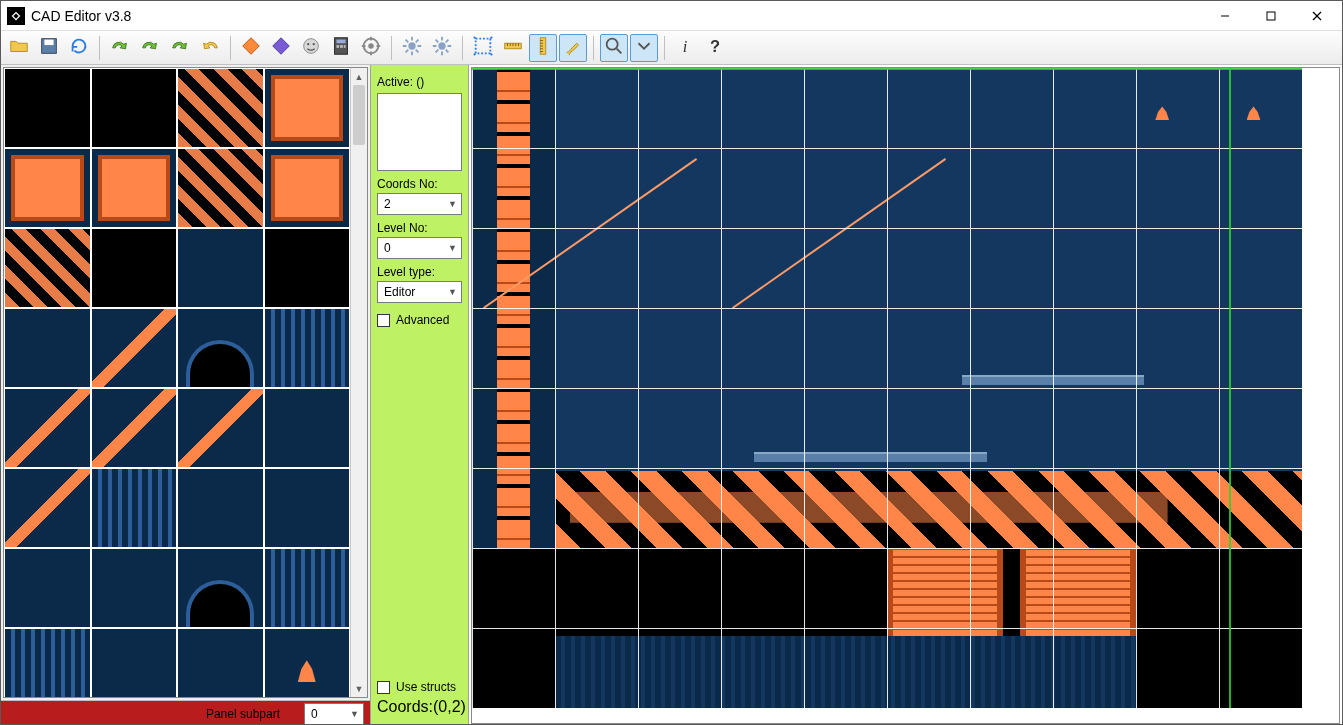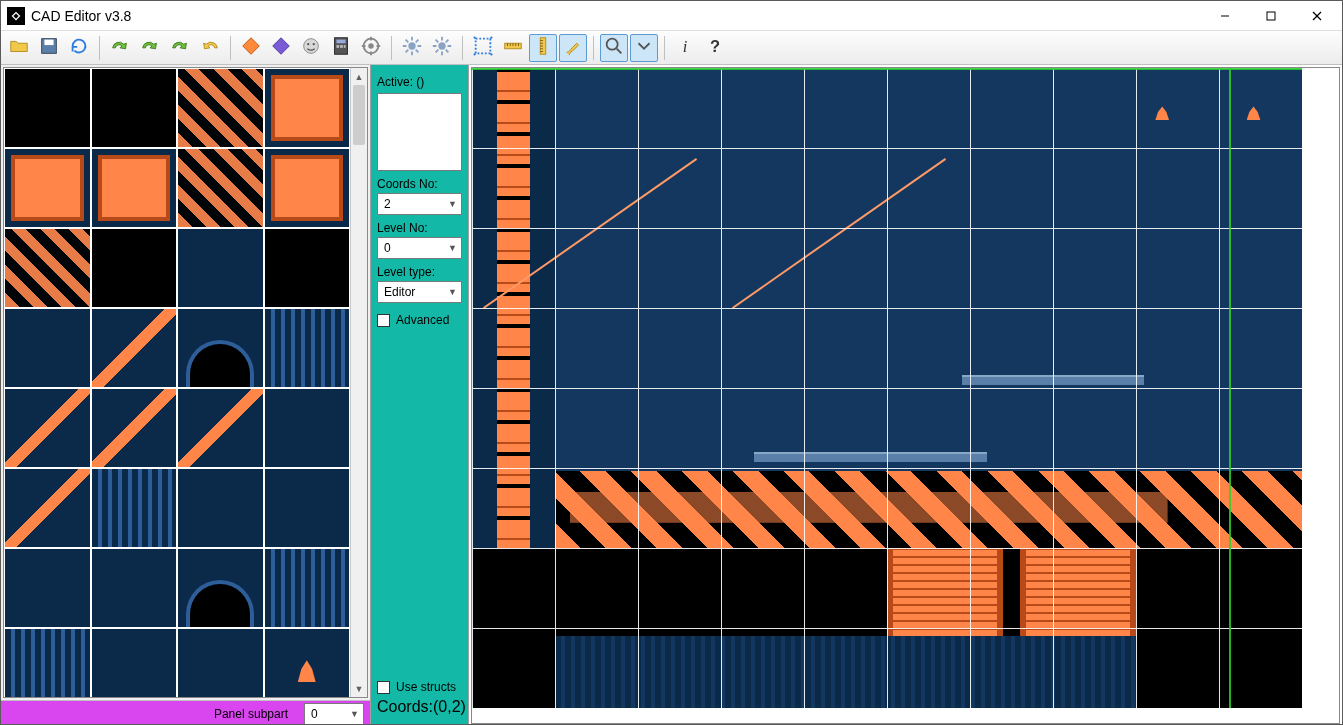--- a/index.html
+++ b/index.html
@@ -143,42 +143,42 @@
   }
   .vscroll .thumb{
     position:absolute; left:2px; right:2px;
     top:17px; height:60px;
     background:#cdcdcd;
     border-radius:2px;
   }
   .left-footer{
     height:26px;
     display:flex; align-items:center; justify-content:flex-end;
-    gap:16px;
+    gap:24px;
     padding:0 6px;
-    background:#d946ef;
+    background:#b91c1c;
     border-top:1px solid #c0c0c0;
   }
   .combo{
     height:22px;
     border:1px solid #7a7a7a;
     background:#fff;
     display:flex; align-items:center;
     padding:0 4px 0 6px;
     gap:8px;
     font-size:12px;
     min-width:60px;
     justify-content:space-between;
   }
   .combo .chev{ font-size:9px; color:#555; }
 
   
   .props{
     width:98px;
-    background:#14b8a6;
+    background:#bef264;
     border-right:1px solid #a0a0a0;
     padding:4px 6px;
     display:flex; flex-direction:column;
     font-size:12px;
     justify-content:flex-end;
   }
   .props .lbl{ margin-top:6px; margin-bottom:2px; white-space:nowrap; overflow:hidden; }
   .active-box{
     border:1px solid #7a7a7a;
     background:#fff;

